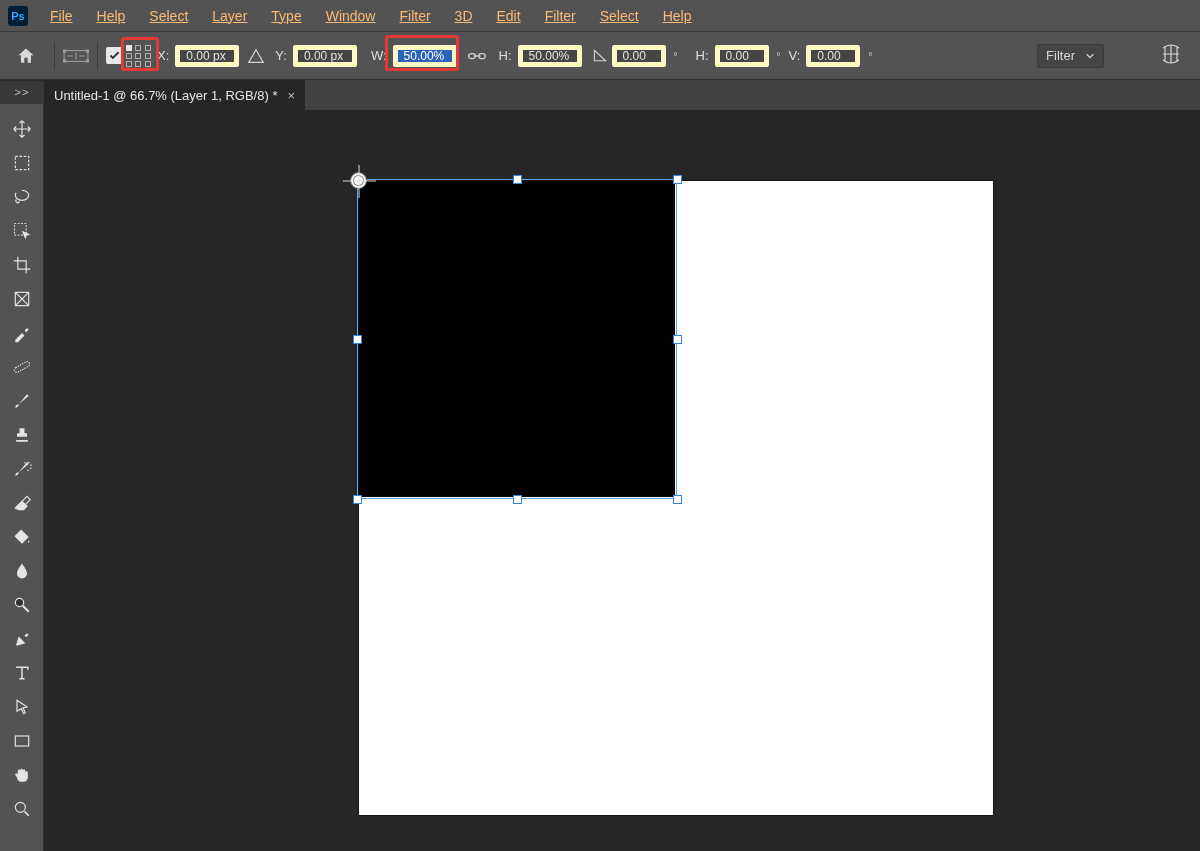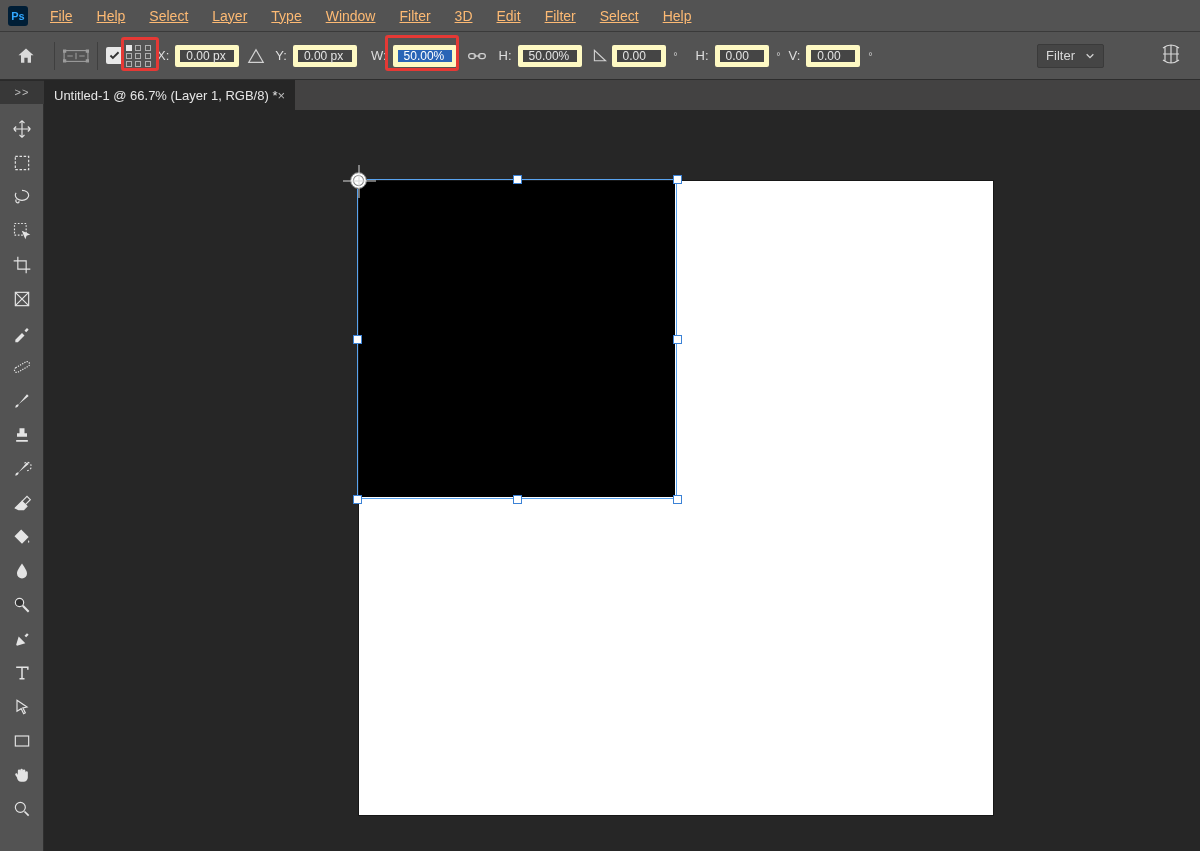--- a/index.html
+++ b/index.html
@@ -38,21 +38,21 @@
   .chev { width:10px; height:10px; }
 
   .warp-ic { position:absolute; right: 14px; top: 39px; width:30px; height:30px; display:flex; align-items:center; justify-content:center; }
 
   
   .expandstrip { position:absolute; top:80px; left:0; width:44px; height:24px; background:#383838; display:flex; align-items:center; justify-content:center; border-top:1px solid #2a2a2a;}
   .expandstrip span{ font-size:11px; letter-spacing:1px; color:#bdbdbd; transform: translateY(-1px);}
 
   
   .tabbar { position:absolute; top:80px; left:44px; right:0; height:30px; background:#434242; display:flex; align-items:flex-end;}
-  .tab { height:30px; background:#262626; padding: 0 10px; display:flex; align-items:center; font-size:13px; color:#e6e6e6;}
+  .tab { height:30px; background:#262626; padding: 0 10px; display:flex; align-items:center; gap:10px; font-size:13px; color:#e6e6e6;}
   .tab .close { font-size:13px; color:#bcbcbc;}
 
   
   .toolbar { position:absolute; top:104px; left:0; width:44px; bottom:0; background:#535353; display:flex; flex-direction:column; align-items:center; padding-top:8px; gap:0; border-right:1px solid #2f2f2f;}
   .tool { width:38px; height:34px; display:flex; align-items:center; justify-content:center; border-radius:2px;}
   .tool svg { width:20px; height:20px; stroke:#e4e4e4; fill:none; stroke-width:1.4; }
 
   
   .workarea { position:absolute; top:110px; left:44px; right:0; bottom:0; background:#262626; overflow:hidden;}
   .canvas { position:absolute; width:634px; height:634px; background:#fff; left:315px; top:71px; box-shadow:0 0 0 1px #171717;}

